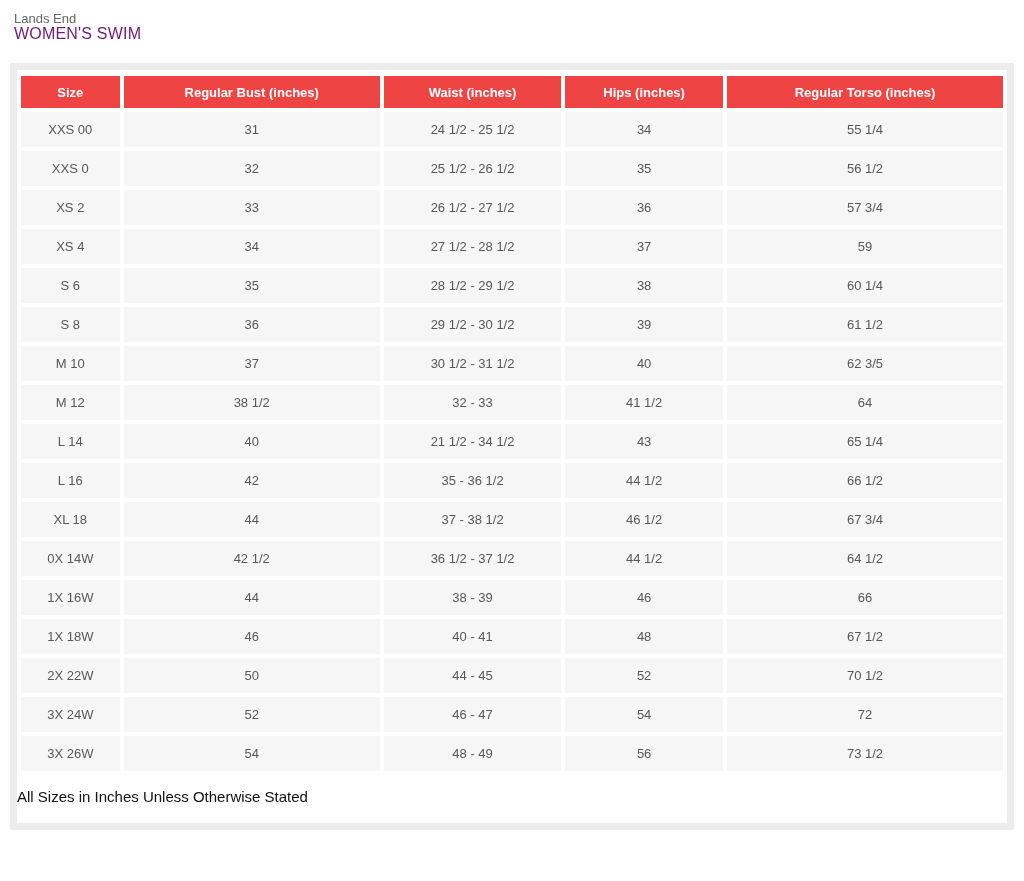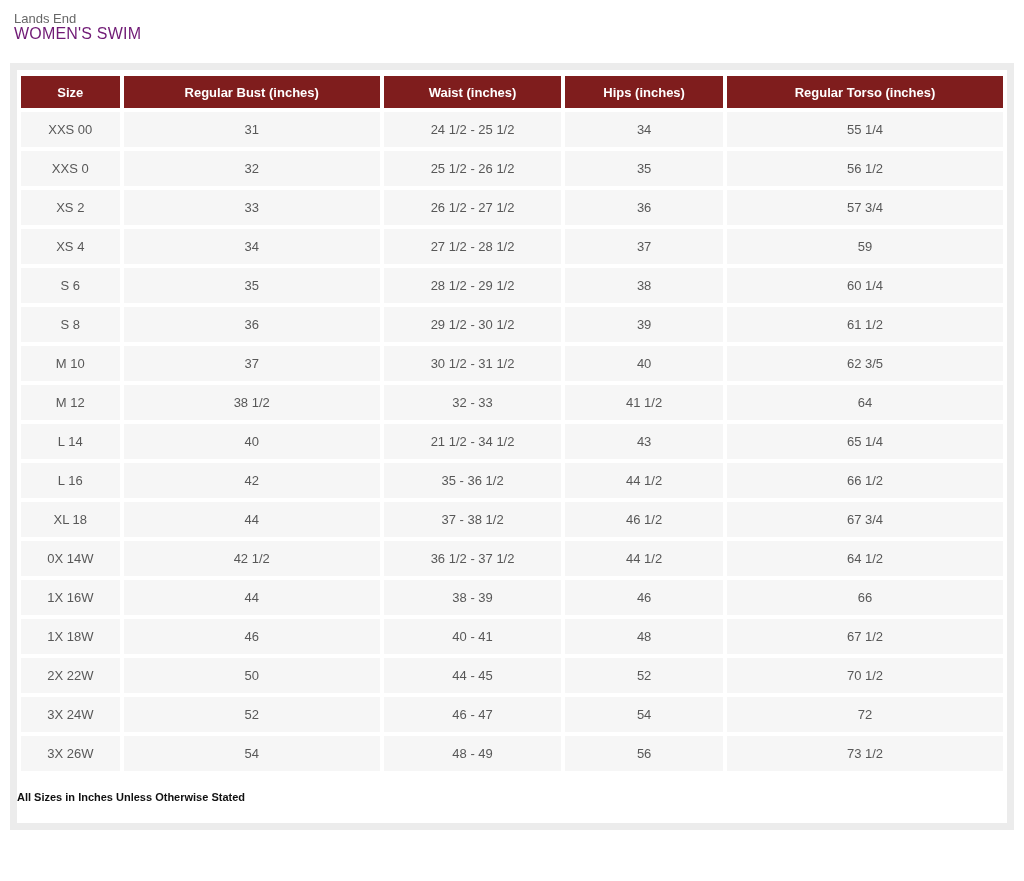--- a/index.html
+++ b/index.html
@@ -28,21 +28,21 @@
     background: #ffffff;
     padding: 2px 0 8px 0;
   }
   table.size-chart {
     width: 100%;
     border-collapse: separate;
     border-spacing: 4px;
     table-layout: fixed;
   }
   table.size-chart th {
-    background: #7f1d1d;
+    background: #ef4444;
     color: #ffffff;
     font-size: 13px;
     font-weight: bold;
     height: 32px;
     text-align: center;
     vertical-align: middle;
   }
   table.size-chart td {
     background: #f6f6f6;
     color: #585858;
@@ -50,25 +50,24 @@
     height: 35px;
     text-align: center;
     vertical-align: middle;
   }
   table.size-chart th:nth-child(1), table.size-chart td:nth-child(1) { width: 10%; }
   table.size-chart th:nth-child(2), table.size-chart td:nth-child(2) { width: 26%; }
   table.size-chart th:nth-child(3), table.size-chart td:nth-child(3) { width: 18%; }
   table.size-chart th:nth-child(4), table.size-chart td:nth-child(4) { width: 16%; }
   table.size-chart th:nth-child(5), table.size-chart td:nth-child(5) { width: 28%; }
   .footnote {
-    font-size: 11px;
+    font-size: 15px;
     color: #111111;
     margin: 14px 0 10px 0;
     line-height: 16px;
-    font-weight: bold;
   }
 </style>
 </head>
 <body>
 
 <div class="page-header">
   <div class="brand">Lands End</div>
   <div class="category">WOMEN'S SWIM</div>
 </div>
 

